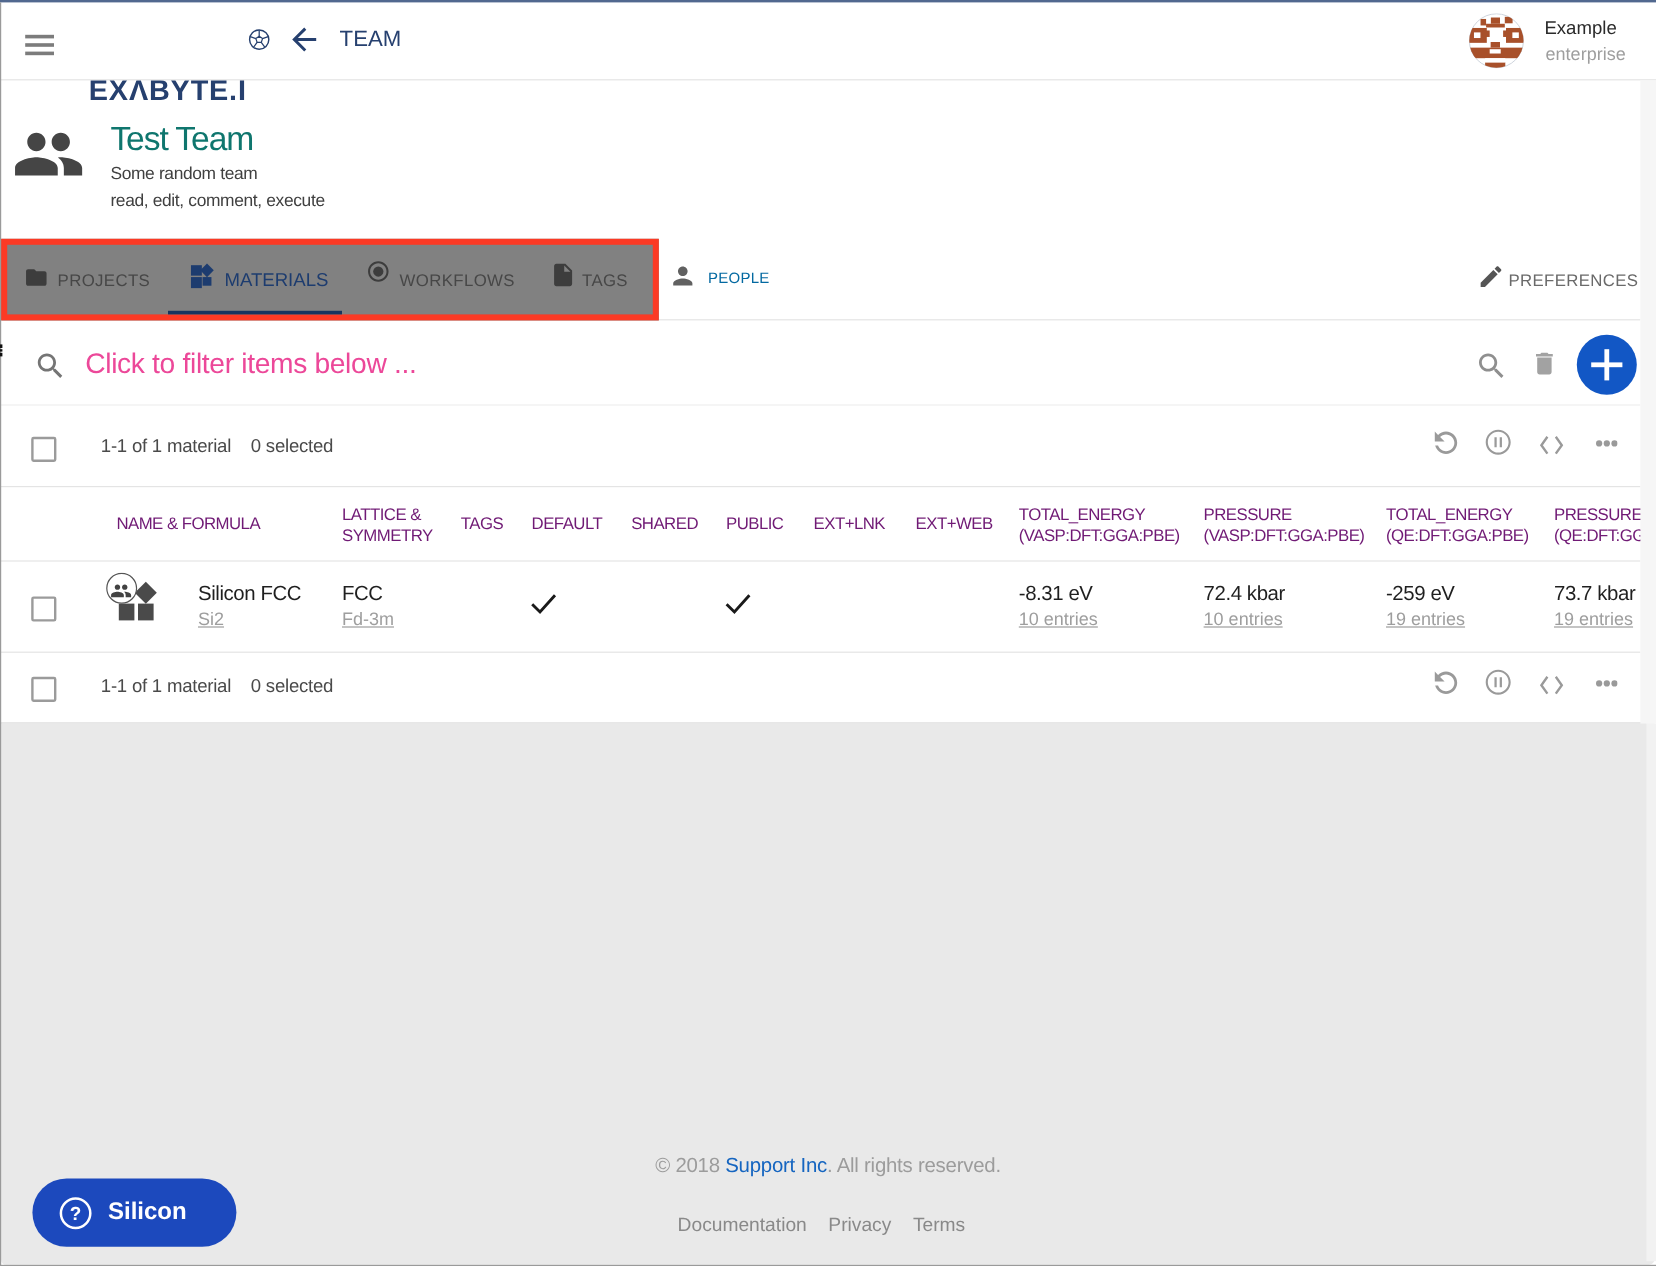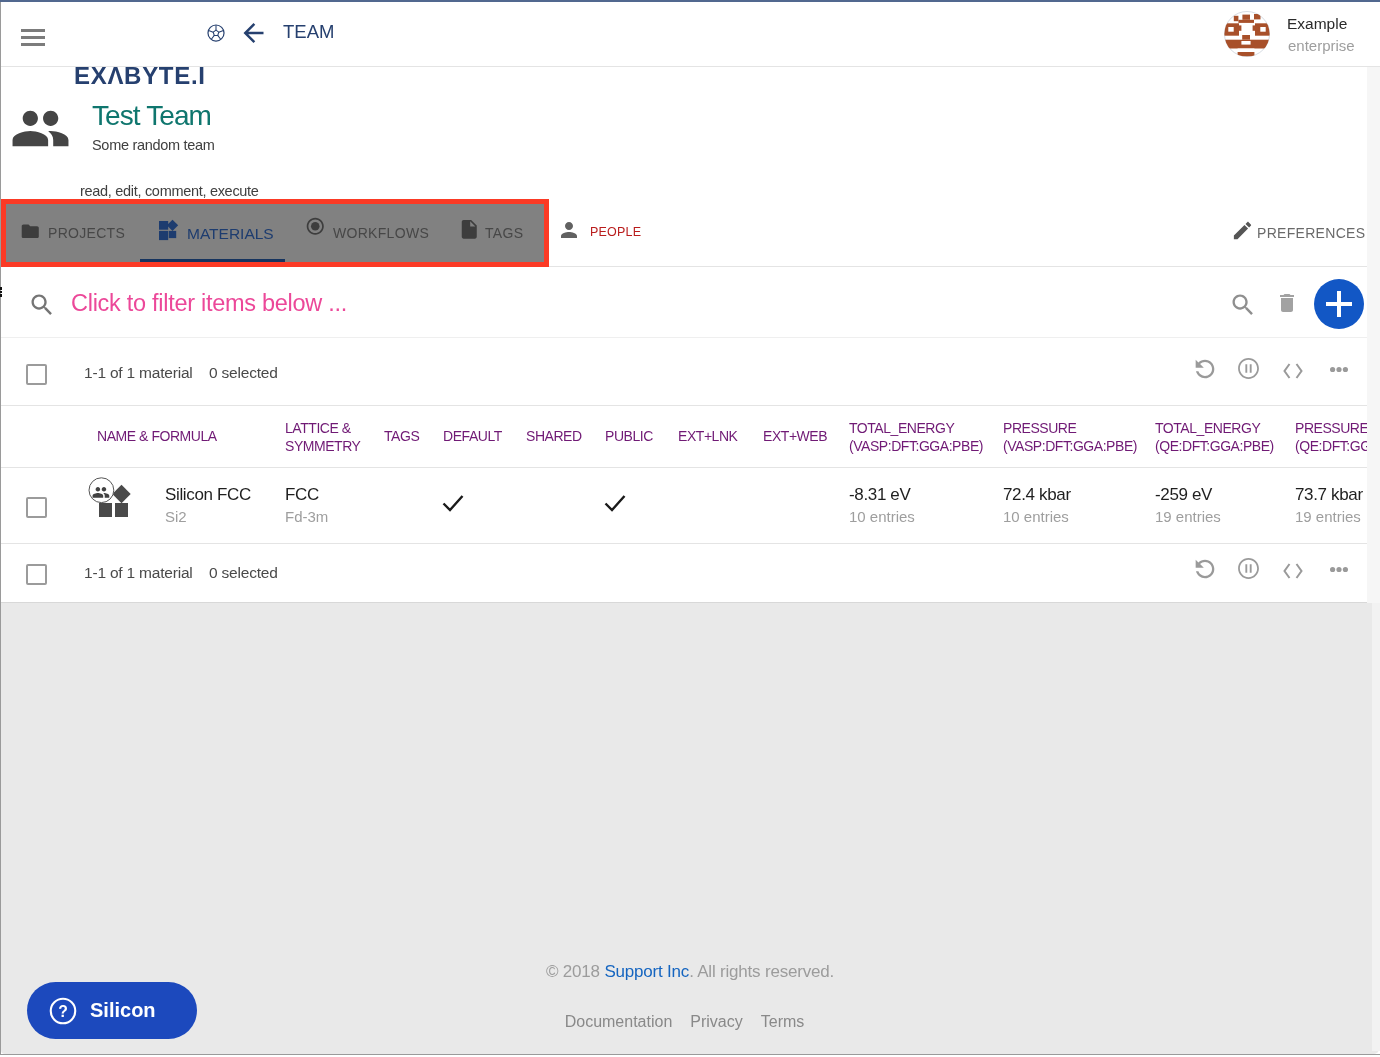--- a/index.html
+++ b/index.html
@@ -8,32 +8,32 @@
 .abs { position:absolute; }
 .hline { position:absolute; height:1px; background:#e4e4e4; }
 #topstrip { left:0; top:0; width:1380px; height:2px; background:#51688f; }
 .hbar { position:absolute; left:21px; width:24px; height:3px; background:#7c7c7c; }
 #logo { left:74px; top:20px; font-size:24px; font-weight:bold; color:#26406f; letter-spacing:0.7px;margin-top:42px; }
 #teamtitle { left:283px; top:21px; font-size:18.5px; font-weight:500; color:#26406f; letter-spacing:0; }
 #exampletxt { left:1287px; top:15px; font-size:15.5px; color:#2b2b2b; font-weight:500; }
 #enterprisetxt { left:1288px; top:37px; font-size:15px; color:#9e9e9e; }
 #teamname { left:92px; top:100px; font-size:28px; color:#0f766e; letter-spacing:-0.9px; }
 #teamdesc { left:92px; top:137px; font-size:14.5px; color:#404040; letter-spacing:-0.3px; }
-#teamperm { left:80px; top:160px; font-size:14.5px; color:#404040; letter-spacing:-0.3px;margin-top:23px; }
+#teamperm { left:92px; top:160px; font-size:14.5px; color:#404040; letter-spacing:-0.3px; }
 #redbox { left:1px; top:199px; width:548px; height:68px; background:#818181; border:5px solid #fb3a25; z-index:1; }
 .tabtxt { position:absolute; font-size:14px; font-weight:500; letter-spacing:0.3px; color:#474747; z-index:2; }
 #indicator { left:140px; top:259px; width:145px; height:3.2px; background:#16345f; z-index:2; }
 #preftxt { left:1257px; top:225px; font-size:14px; font-weight:400; letter-spacing:0.3px; color:#6a6a6a; }
 #placeholder { left:71px; top:290px; font-size:23.5px; color:#ec4899; letter-spacing:-0.28px; }
 #fab { left:1314px; top:279px; width:50px; height:50px; border-radius:50%; background:#1257c5; }
 .cbx { position:absolute; left:26px; width:21px; height:21px; border:2px solid #9b9b9b; border-radius:2px; background:#fff; }
 .ttxt { position:absolute; font-size:15.5px; color:#4a4a4a; letter-spacing:-0.2px; }
 .hcol { position:absolute; font-size:14px; color:#701a75; line-height:17.5px; white-space:nowrap; letter-spacing:-0.45px; }
 .val1 { position:absolute; top:485px; font-size:17px; color:#1f1f1f; letter-spacing:-0.35px; }
-.val2 { position:absolute; top:508px; font-size:15px; color:#9e9e9e; }
+.val2 { position:absolute; top:508px; font-size:15px; color:#9e9e9e;text-decoration:underline; }
 #grayarea { left:1px; top:603px; width:1378px; height:451px; background:#e9e9e9; border-radius:0 0 5px 4px; }
 #rightstrip { left:1367px; top:67px; width:13px; height:536px; background:#f6f6f6; }
 #copyright { left:0; top:962px; width:1380px; text-align:center; font-size:17px; color:#9c9c9c; letter-spacing:-0.2px; }
 #copyright b { color:#1565c0; font-weight:normal; }
 #links { left:0; top:1013px; width:1369px; text-align:center; font-size:16px; color:#898989; }
 #links span { margin:0 9px; }
 #support { left:27px; top:982px; width:170px; height:57px; border-radius:28.5px; background:#1c49bd; }
 #supporttxt { position:absolute; left:63px; top:17px; font-size:20px; font-weight:bold; color:#fff; }
 #leftedge { left:0; top:2px; width:1px; height:1053px; background:#9a9a9a; }
 #botedge { left:0; top:1054px; width:1380px; height:1px; background:#9a9a9a; }
@@ -113,21 +113,21 @@
   </svg>
 <div class="tabtxt abs" style="left:333px;top:225px">WORKFLOWS</div>
 <svg class="abs" style="left:458px;top:218px;z-index:2" width="22.5" height="22.5" viewBox="0 0 24 24">
     <path fill="#3d3d3d" d="M6 2c-1.1 0-1.99.9-1.99 2L4 20c0 1.1.89 2 1.99 2H18c1.1 0 2-.9 2-2V8l-6-6H6zm7 7V3.5L18.5 9H13z"></path>
   </svg>
 <div class="tabtxt abs" style="left:485px;top:225px">TAGS</div>
 <div class="abs" id="indicator"></div>
 <svg class="abs" style="left:557px;top:218px" width="24" height="24" viewBox="0 0 24 24">
     <path fill="#616161" d="M12 12c2.21 0 4-1.79 4-4s-1.79-4-4-4-4 1.79-4 4 1.79 4 4 4zm0 2c-2.67 0-8 1.34-8 4v2h16v-2c0-2.66-5.33-4-8-4z"></path>
   </svg>
-<div class="tabtxt abs" style="left:590px;color:#b91c1c;top:225px;font-size:12.5px;letter-spacing:0.2px">PEOPLE</div>
+<div class="tabtxt abs" style="left:590px;color:#0369a1;top:225px;font-size:12.5px;letter-spacing:0.2px">PEOPLE</div>
 <svg class="abs" style="left:1231px;top:219px" width="23" height="23" viewBox="0 0 24 24">
     <path fill="#555" d="M3 17.25V21h3.75L17.81 9.94l-3.75-3.75L3 17.25zM20.71 7.04c.39-.39.39-1.02 0-1.41l-2.34-2.34c-.39-.39-1.02-.39-1.41 0l-1.83 1.83 3.75 3.75 1.83-1.83z"></path>
   </svg>
 <div class="abs" id="preftxt">PREFERENCES</div>
 <div class="hline" style="left:0;top:266px;width:1367px"></div>
 
 <svg class="abs" style="left:28px;top:291px" width="28" height="28" viewBox="0 0 24 24">
     <path fill="#757575" d="M15.5 14h-.79l-.28-.27C15.41 12.59 16 11.11 16 9.5 16 5.91 13.09 3 9.5 3S3 5.91 3 9.5 5.91 16 9.5 16c1.61 0 3.09-.59 4.23-1.57l.27.28v.79l5 4.99L20.49 19l-4.99-5zm-6 0C7.01 14 5 11.99 5 9.5S7.01 5 9.5 5 14 7.01 14 9.5 11.99 14 9.5 14z"></path>
   </svg>
 <div class="abs" id="placeholder">Click to filter items below ...</div>

